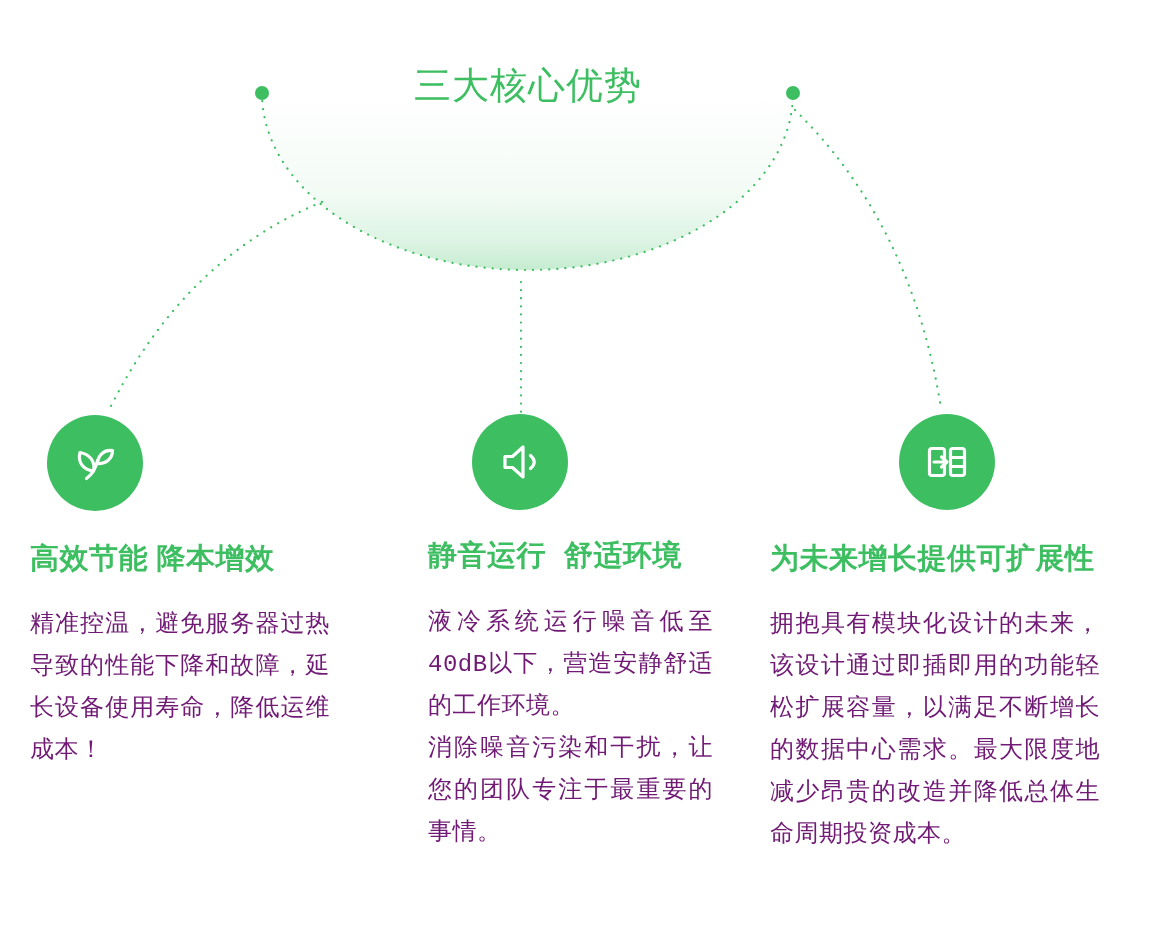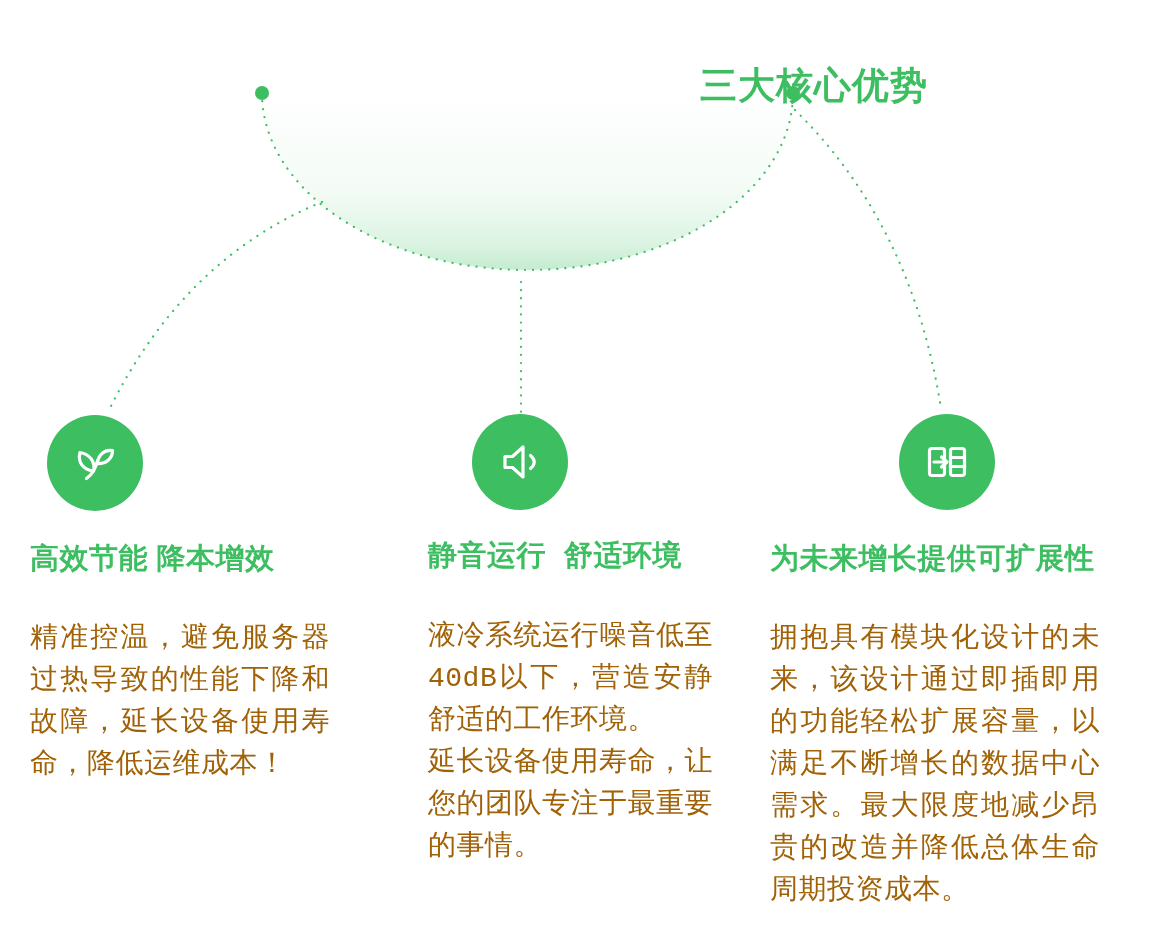--- a/index.html
+++ b/index.html
@@ -26,23 +26,23 @@
     stroke-dasharray: 0.1 8;
     stroke-linecap: round;
   }
   .end-dot { fill: #3cbe61; }
 
   .title {
     position: absolute;
     left: 128px;
     top: 62px;
     width: 800px;
-    text-align: right;
+    text-align: center;
     color: #3cbe61;
-    font-weight: 700;
+    font-weight: 400;
     font-size: 37px;
     line-height: 47px;
     letter-spacing: 1px;
   }
 
   .icon-circle {
     position: absolute;
     width: 96px;
     height: 96px;
     border-radius: 50%;
@@ -67,26 +67,26 @@
   .col-2 { left: 428px; width: 285px; font-family: Liberation Mono, monospace; }
   .col-3 { left: 770px; width: 330px; }
 
   .col h3 {
     font-size: 29px;
     line-height: 36px;
     font-weight: 700;
     color: #3cbe61;
     letter-spacing: 0.5px;
     white-space: nowrap;
-    margin-bottom: 40px;
+    margin-bottom: 26px;
   }
   .col p {
-    font-size: 28px;
+    font-size: 24px;
     line-height: 42px;
-    color: #a16207;
+    color: #701a75;
     letter-spacing: 0.5px;
     text-align: justify;
     white-space: pre-line;
   }
 </style>
 </head>
 <body>
 
 <div class="canvas">
 
@@ -140,21 +140,21 @@
   </div>
 
   <div class="col col-1">
     <h3>高效节能 降本增效</h3>
     <p>精准控温，避免服务器过热导致的性能下降和故障，延长设备使用寿命，降低运维成本！</p>
   </div>
 
   <div class="col col-2">
     <h3>静音运行 舒适环境</h3>
     <p>液冷系统运行噪音低至40dB以下，营造安静舒适的工作环境。
-延长设备使用寿命，让您的团队专注于最重要的事情。</p>
+消除噪音污染和干扰，让您的团队专注于最重要的事情。</p>
   </div>
 
   <div class="col col-3">
     <h3>为未来增长提供可扩展性</h3>
     <p>拥抱具有模块化设计的未来，该设计通过即插即用的功能轻松扩展容量，以满足不断增长的数据中心需求。最大限度地减少昂贵的改造并降低总体生命周期投资成本。</p>
   </div>
 
 </div>
 
 </body></html>

